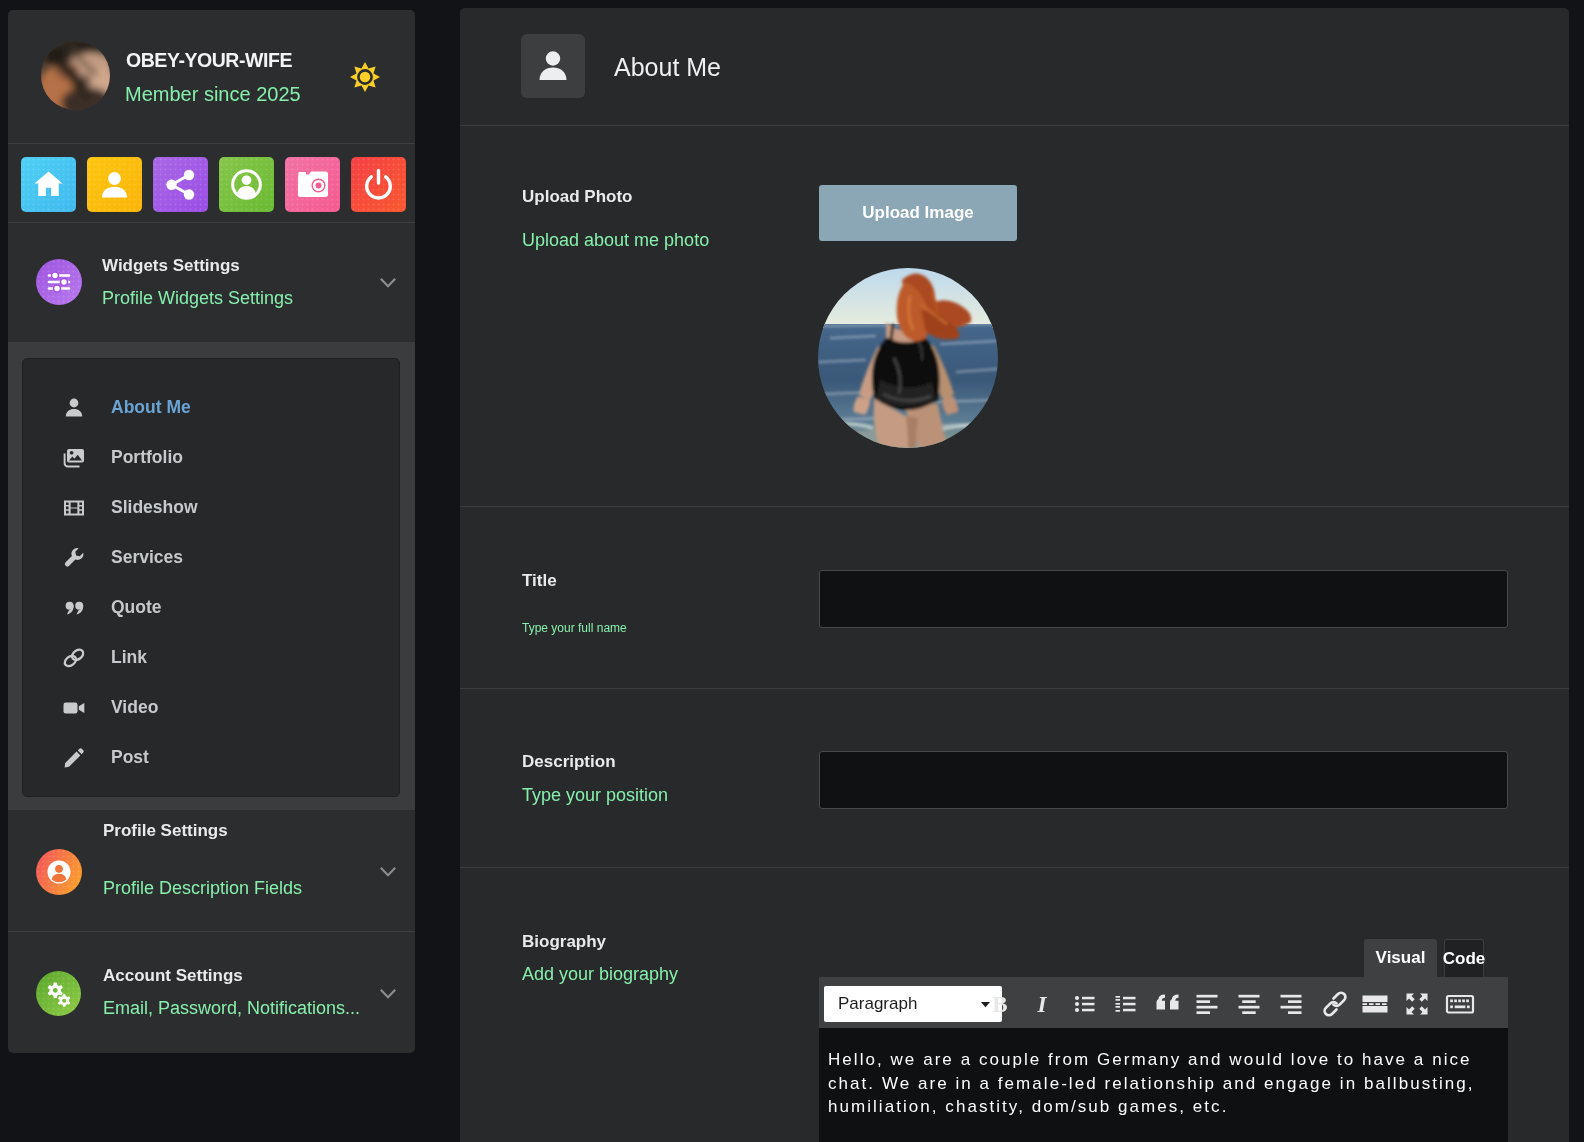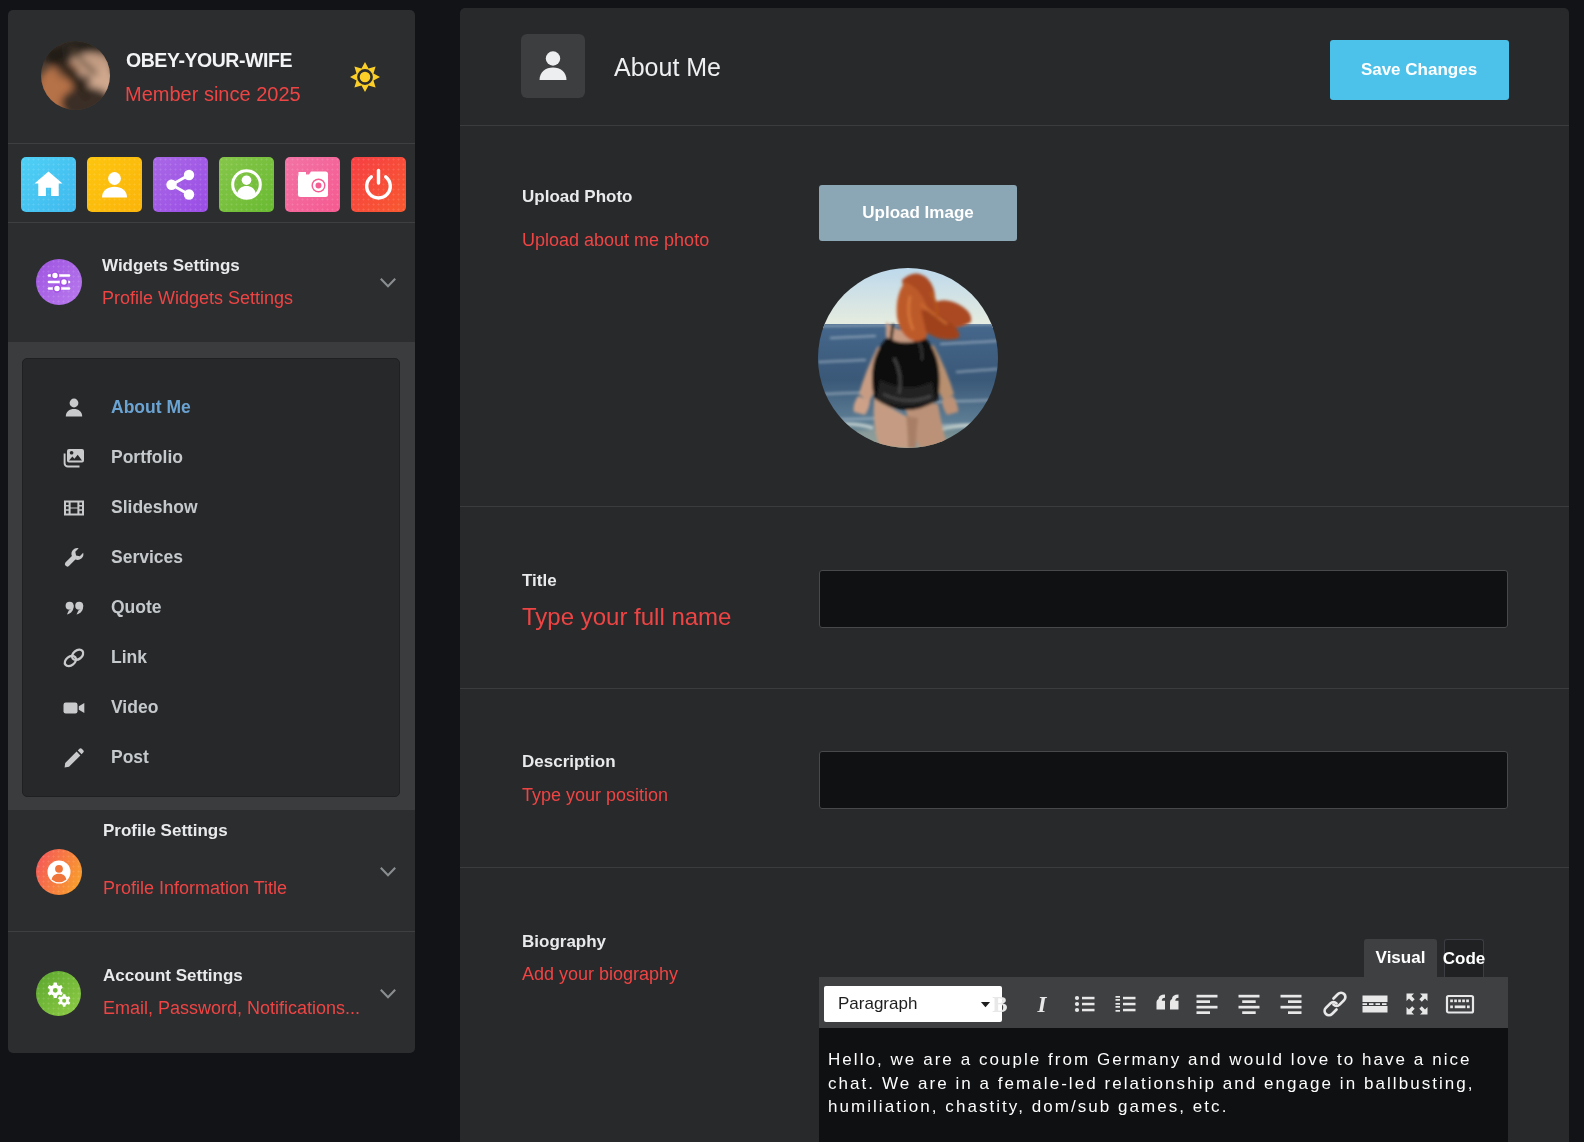--- a/index.html
+++ b/index.html
@@ -22,21 +22,21 @@
              border:1px solid #1e2022;border-radius:5px;}
   .mi{position:absolute;left:0;width:100%;height:50px;}
   .mi .lbl{position:absolute;left:88px;top:50%;transform:translateY(-50%);line-height:1;
            font-weight:bold;font-size:17.5px;color:#c6c9cc;}
   .mi svg{position:absolute;left:39px;top:50%;transform:translateY(-50%);}
   
   #main{left:460px;top:8px;width:1109px;height:1134px;background:#28292b;border-radius:5px 5px 0 0;}
   .m-divider{position:absolute;left:0;width:100%;height:1px;background:#3a3c3e;}
   .inputbox{position:absolute;left:359px;width:689px;height:58px;background:#101113;
             border:1px solid #47494b;border-radius:3px;}
-  .gray{color:#ef4444;text-align:right;}
+  .gray{color:#86efac;text-align:right;}
   .tbico{position:absolute;top:13px;}
 </style>
 </head>
 <body>
 <div id="root">
 
   <div id="sidebar" class="abs">
 
     <div class="abs" style="left:33px;top:31px;width:69px;height:69px;border-radius:50%;overflow:hidden;">
       <svg width="69" height="69" viewBox="0 0 69 69">
@@ -215,21 +215,21 @@
     </div>
 
     <div class="gicon dotty" style="left:28px;top:839px;background-image:radial-gradient(rgba(255,255,255,0.13) 0.9px, transparent 1.1px),linear-gradient(115deg,#f4515d,#f9a826);background-size:5px 5px,100% 100%;">
       <svg width="46" height="46" viewBox="0 0 46 46">
           <circle cx="23" cy="23" r="11.5" fill="#fff"></circle>
           <circle cx="23" cy="19.8" r="3.9" fill="#f0753a"></circle>
           <path d="M15.6 30.6 c1-4.2 3.9-5.8 7.4-5.8 s6.4 1.6 7.4 5.8 a11.5 11.5 0 0 1-14.8 0 Z" fill="#f0753a"></path>
         </svg>
     </div>
     <div class="txt bold" style="left:95px;top:812px;font-size:17px;">Profile Settings</div>
-    <div class="txt gray" style="left:95px;top:869px;font-size:18px;">Profile Information Title</div>
+    <div class="txt gray" style="left:95px;top:869px;font-size:18px;">Profile Description Fields</div>
     <svg class="chev" style="left:372px;top:854px;" viewBox="0 0 16 16">
         <path d="M0.8 3.8 L8 11.2 L15.2 3.8" fill="none" stroke="#8b8e91" stroke-width="2.1"></path>
       </svg>
 
     <div class="sb-divider" style="top:921px;"></div>
 
     <div class="gicon dotty" style="left:28px;top:961px;width:45px;height:45px;background-image:radial-gradient(rgba(255,255,255,0.13) 0.9px, transparent 1.1px),linear-gradient(135deg,#5aa62e,#90cd45);background-size:5px 5px,100% 100%;">
       <svg width="45" height="45" viewBox="0 0 46 46">
           <g fill="#fff">
         <path d="M18.2 11.8 l3 0 l0.6 2.5 a5.6 5.6 0 0 1 1.7 1 l2.4-0.9 l1.5 2.6 l-1.9 1.7 a5.6 5.6 0 0 1 0 2 l1.9 1.7 l-1.5 2.6 l-2.4-0.9 a5.6 5.6 0 0 1-1.7 1 l-0.6 2.5 l-3 0 l-0.6-2.5 a5.6 5.6 0 0 1-1.7-1 l-2.4 0.9 l-1.5-2.6 l1.9-1.7 a5.6 5.6 0 0 1 0-2 l-1.9-1.7 l1.5-2.6 l2.4 0.9 a5.6 5.6 0 0 1 1.7-1 Z M19.7 17.3 a2.5 2.5 0 1 0 0 5 a2.5 2.5 0 0 0 0-5 Z"></path>
@@ -248,22 +248,20 @@
 
     <div class="abs" style="left:61px;top:26px;width:64px;height:64px;background:#3c3e40;border-radius:6px;">
       <svg width="64" height="64" viewBox="0 0 64 64">
           <g fill="#eceef0">
             <circle cx="32" cy="24.5" r="7.2"></circle>
             <path d="M18.5 46 c0-8.2 6.2-12.6 13.5-12.6 S45.5 37.8 45.5 46 Z"></path>
           </g>
         </svg>
     </div>
     <div class="txt" style="left:154px;top:46.5px;font-size:25px;color:#edeff1;">About Me</div>
-    <div class="abs" style="left:869.5px;top:32px;width:179px;height:60px;background:#4cc2eb;border-radius:3px;
-         display:flex;align-items:center;justify-content:center;font-weight:bold;font-size:17px;color:#fff;">Save Changes</div>
 
     <div class="m-divider" style="top:117px;"></div>
 
     <div class="txt bold" style="left:62px;top:180px;font-size:17px;">Upload Photo</div>
     <div class="txt gray" style="left:62px;top:223px;font-size:18px;">Upload about me photo</div>
     <div class="abs" style="left:359px;top:177px;width:198px;height:56px;background:#8ba6b5;border-radius:3px;
          display:flex;align-items:center;justify-content:center;font-weight:bold;font-size:17px;color:#fff;">Upload Image</div>
 
     <div class="abs" style="left:358px;top:260px;width:180px;height:180px;border-radius:50%;overflow:hidden;">
       <svg width="180" height="180" viewBox="0 0 180 180">
@@ -327,21 +325,21 @@
           <path d="M92 28 q-4 18 3 34" stroke="#d97a3a" stroke-width="2.2" fill="none"></path>
           <path d="M103 36 q12 10 26 20" stroke="#c96a30" stroke-width="2.2" fill="none"></path>
           <path d="M112 24 q10 14 6 26" stroke="#b5531f" stroke-width="3" fill="none"></path>
         </g>
       </svg>
     </div>
 
     <div class="m-divider" style="top:498px;"></div>
 
     <div class="txt bold" style="left:62px;top:564px;font-size:17px;">Title</div>
-    <div class="txt gray" style="left:62px;top:597px;font-size:24px;">Type your full name</div>
+    <div class="txt gray" style="left:62px;top:614px;font-size:12px;">Type your full name</div>
     <div class="inputbox" style="top:562px;"></div>
 
     <div class="m-divider" style="top:680px;"></div>
 
     <div class="txt bold" style="left:62px;top:745px;font-size:17px;">Description</div>
     <div class="txt gray" style="left:62px;top:778px;font-size:18px;">Type your position</div>
     <div class="inputbox" style="top:743px;"></div>
 
     <div class="m-divider" style="top:859px;"></div>
 

